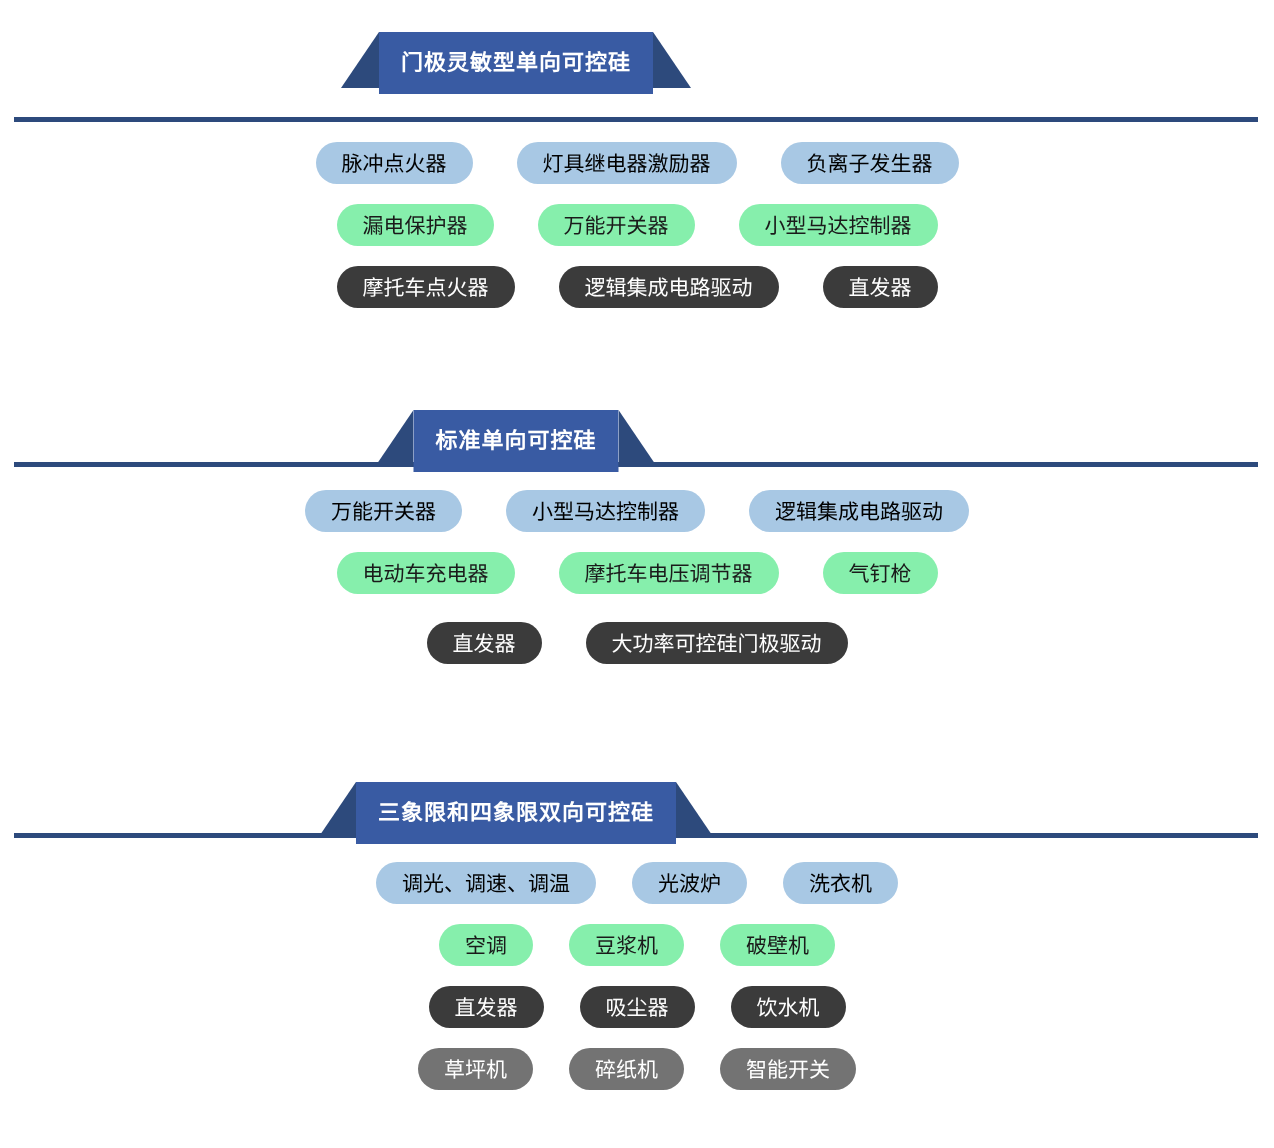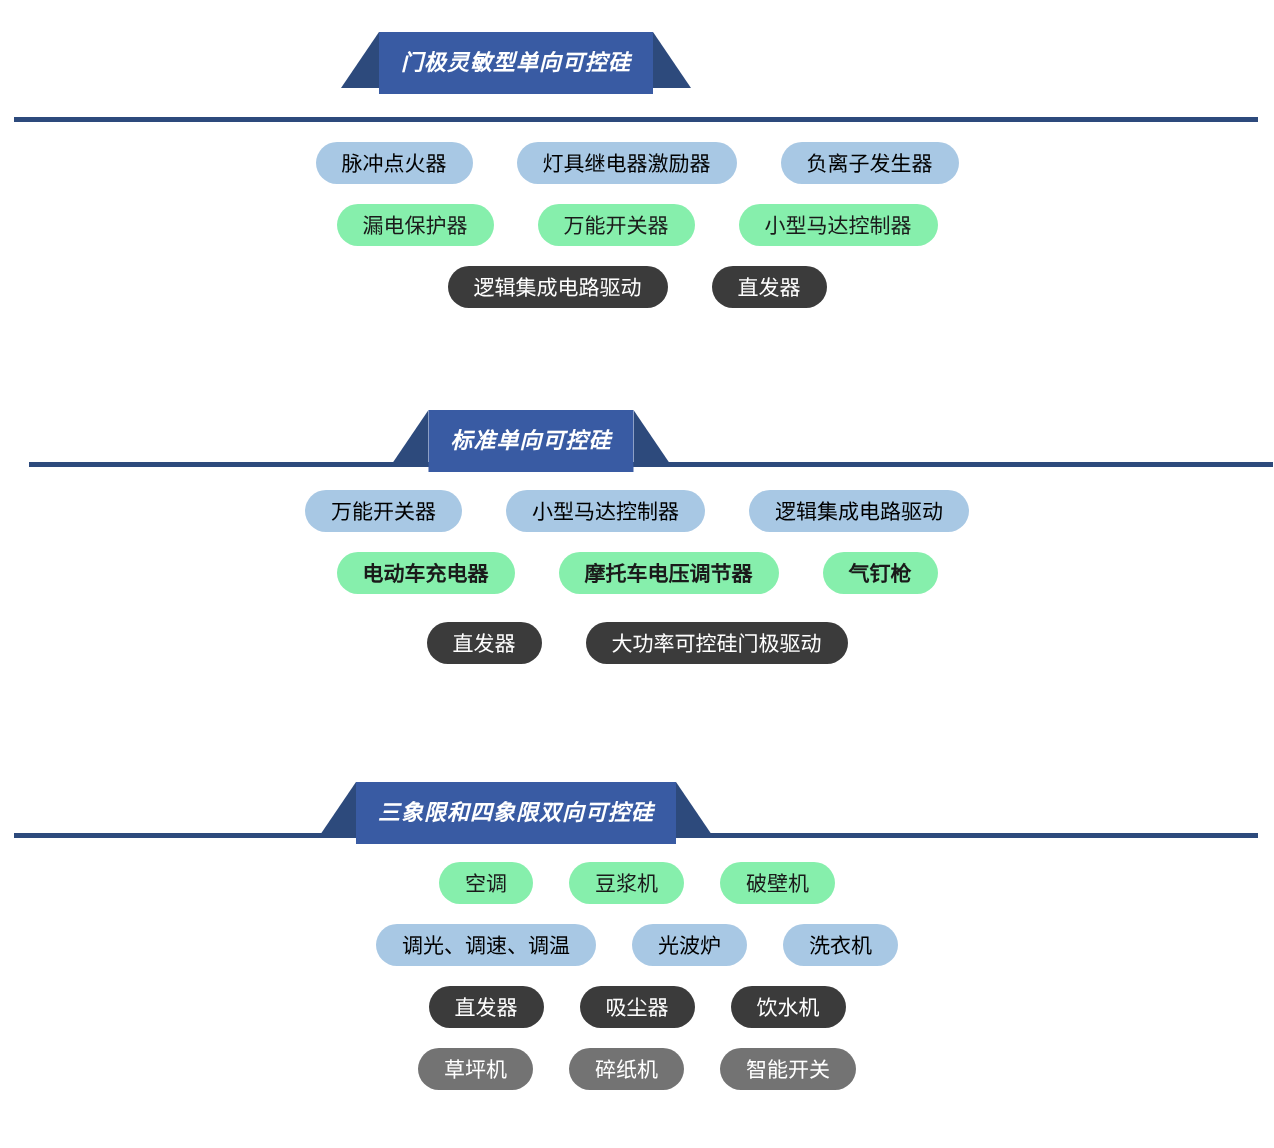--- a/index.html
+++ b/index.html
@@ -21,21 +21,20 @@
   }
 
   
   .section { position: absolute; left: 0; width: 1274px; }
 
   
   .banner-wrap {
     position: relative;
     width: 1032px;
     height: 62px;
-    font-style: italic;
   }
 
   .banner {
     position: absolute;
     top: 0;
     left: 50%;
     transform: translateX(-50%);
     height: 62px;
     display: flex;
     align-items: flex-start;
@@ -129,45 +128,46 @@
         <span class="pill blue">脉冲点火器</span>
         <span class="pill blue">灯具继电器激励器</span>
         <span class="pill blue">负离子发生器</span>
       </div>
       <div class="pill-row">
         <span class="pill gray">漏电保护器</span>
         <span class="pill gray">万能开关器</span>
         <span class="pill gray">小型马达控制器</span>
       </div>
       <div class="pill-row">
+        <span class="pill dark">摩托车点火器</span>
         <span class="pill dark">逻辑集成电路驱动</span>
         <span class="pill dark">直发器</span>
       </div>
     </div>
   </div>
 
-  <div class="section" style="top:410px;padding-left:15px;">
+  <div class="section" style="top:410px;">
     <div class="banner-wrap">
       <div class="rule" style="top:52px;"></div>
       <div class="banner">
         <span class="wing wing-left"></span>
         <div class="banner-body">
           <span class="banner-title">标准单向可控硅</span>
         </div>
         <span class="wing wing-right"></span>
       </div>
     </div>
 
     <div class="rows" style="top:80px;">
       <div class="pill-row">
         <span class="pill blue">万能开关器</span>
         <span class="pill blue">小型马达控制器</span>
         <span class="pill blue">逻辑集成电路驱动</span>
       </div>
-      <div class="pill-row" style="margin-bottom:28px;font-weight:bold;">
+      <div class="pill-row" style="margin-bottom:28px;">
         <span class="pill gray">电动车充电器</span>
         <span class="pill gray">摩托车电压调节器</span>
         <span class="pill gray">气钉枪</span>
       </div>
       <div class="pill-row">
         <span class="pill dark">直发器</span>
         <span class="pill dark">大功率可控硅门极驱动</span>
       </div>
     </div>
   </div>
@@ -179,30 +179,30 @@
         <span class="wing wing-left"></span>
         <div class="banner-body">
           <span class="banner-title">三象限和四象限双向可控硅</span>
         </div>
         <span class="wing wing-right"></span>
       </div>
     </div>
 
     <div class="rows" style="top:80px;">
       <div class="pill-row" style="gap:36px;">
+        <span class="pill blue">调光、调速、调温</span>
+        <span class="pill blue">光波炉</span>
+        <span class="pill blue">洗衣机</span>
+      </div>
+      <div class="pill-row" style="gap:36px;">
         <span class="pill gray">空调</span>
         <span class="pill gray">豆浆机</span>
         <span class="pill gray">破壁机</span>
       </div>
       <div class="pill-row" style="gap:36px;">
-        <span class="pill blue">调光、调速、调温</span>
-        <span class="pill blue">光波炉</span>
-        <span class="pill blue">洗衣机</span>
-      </div>
-      <div class="pill-row" style="gap:36px;">
         <span class="pill dark">直发器</span>
         <span class="pill dark">吸尘器</span>
         <span class="pill dark">饮水机</span>
       </div>
       <div class="pill-row" style="gap:36px;">
         <span class="pill slate">草坪机</span>
         <span class="pill slate">碎纸机</span>
         <span class="pill slate">智能开关</span>
       </div>
     </div>

